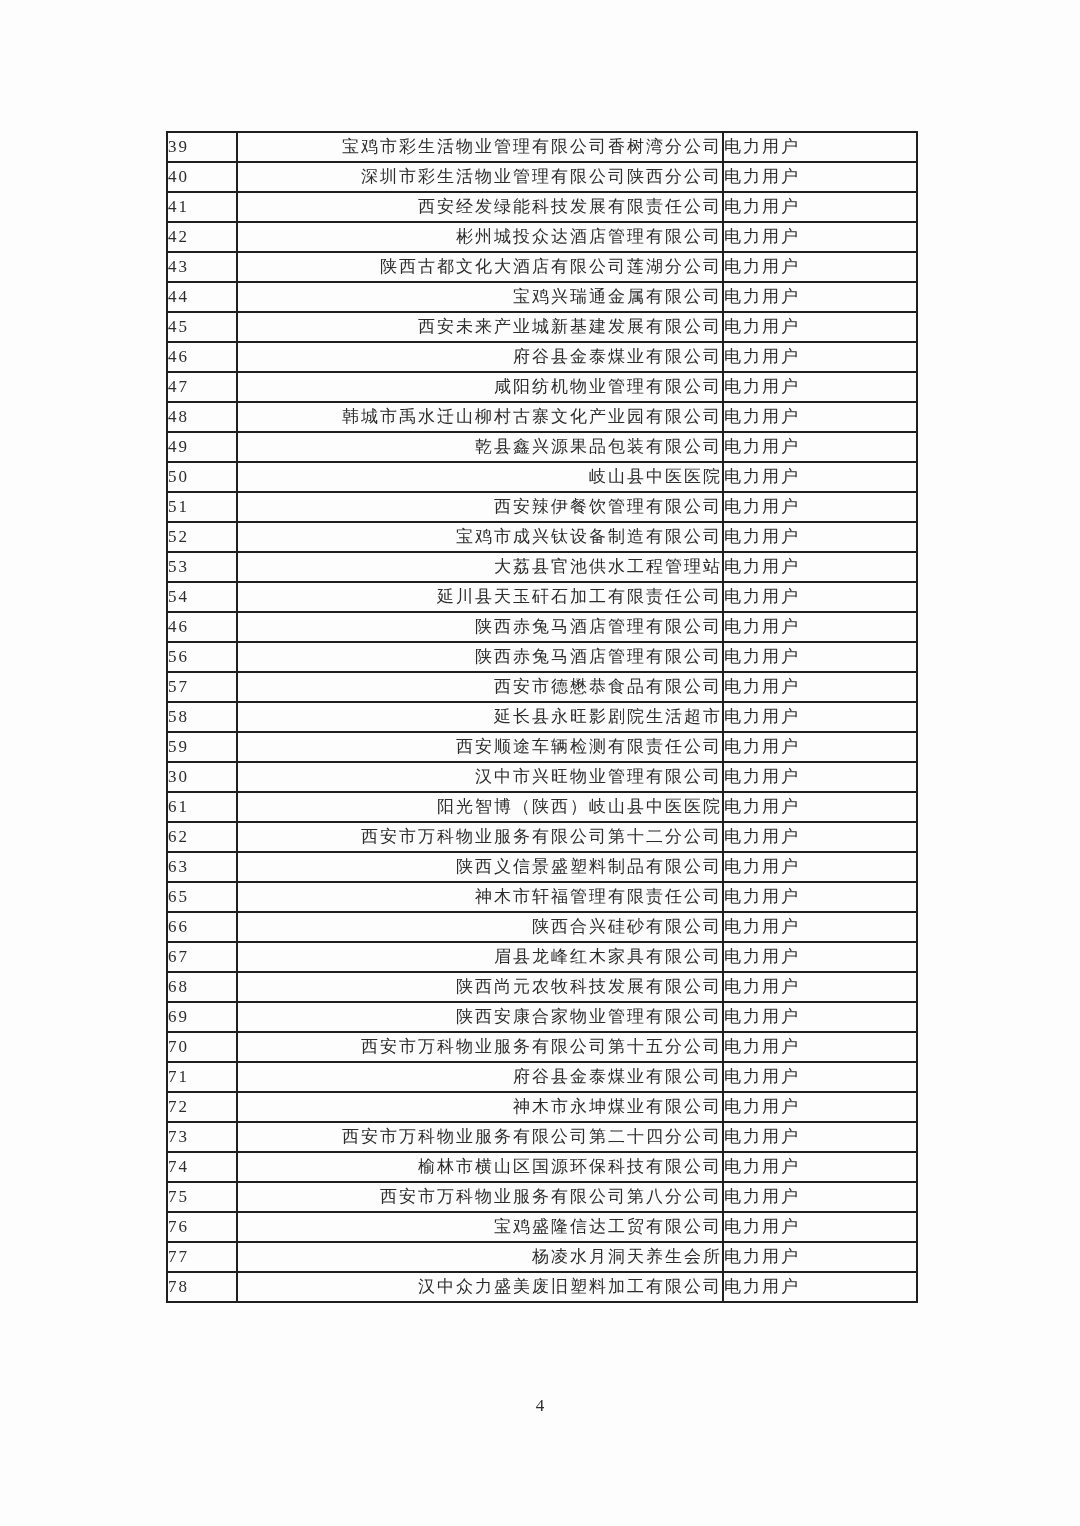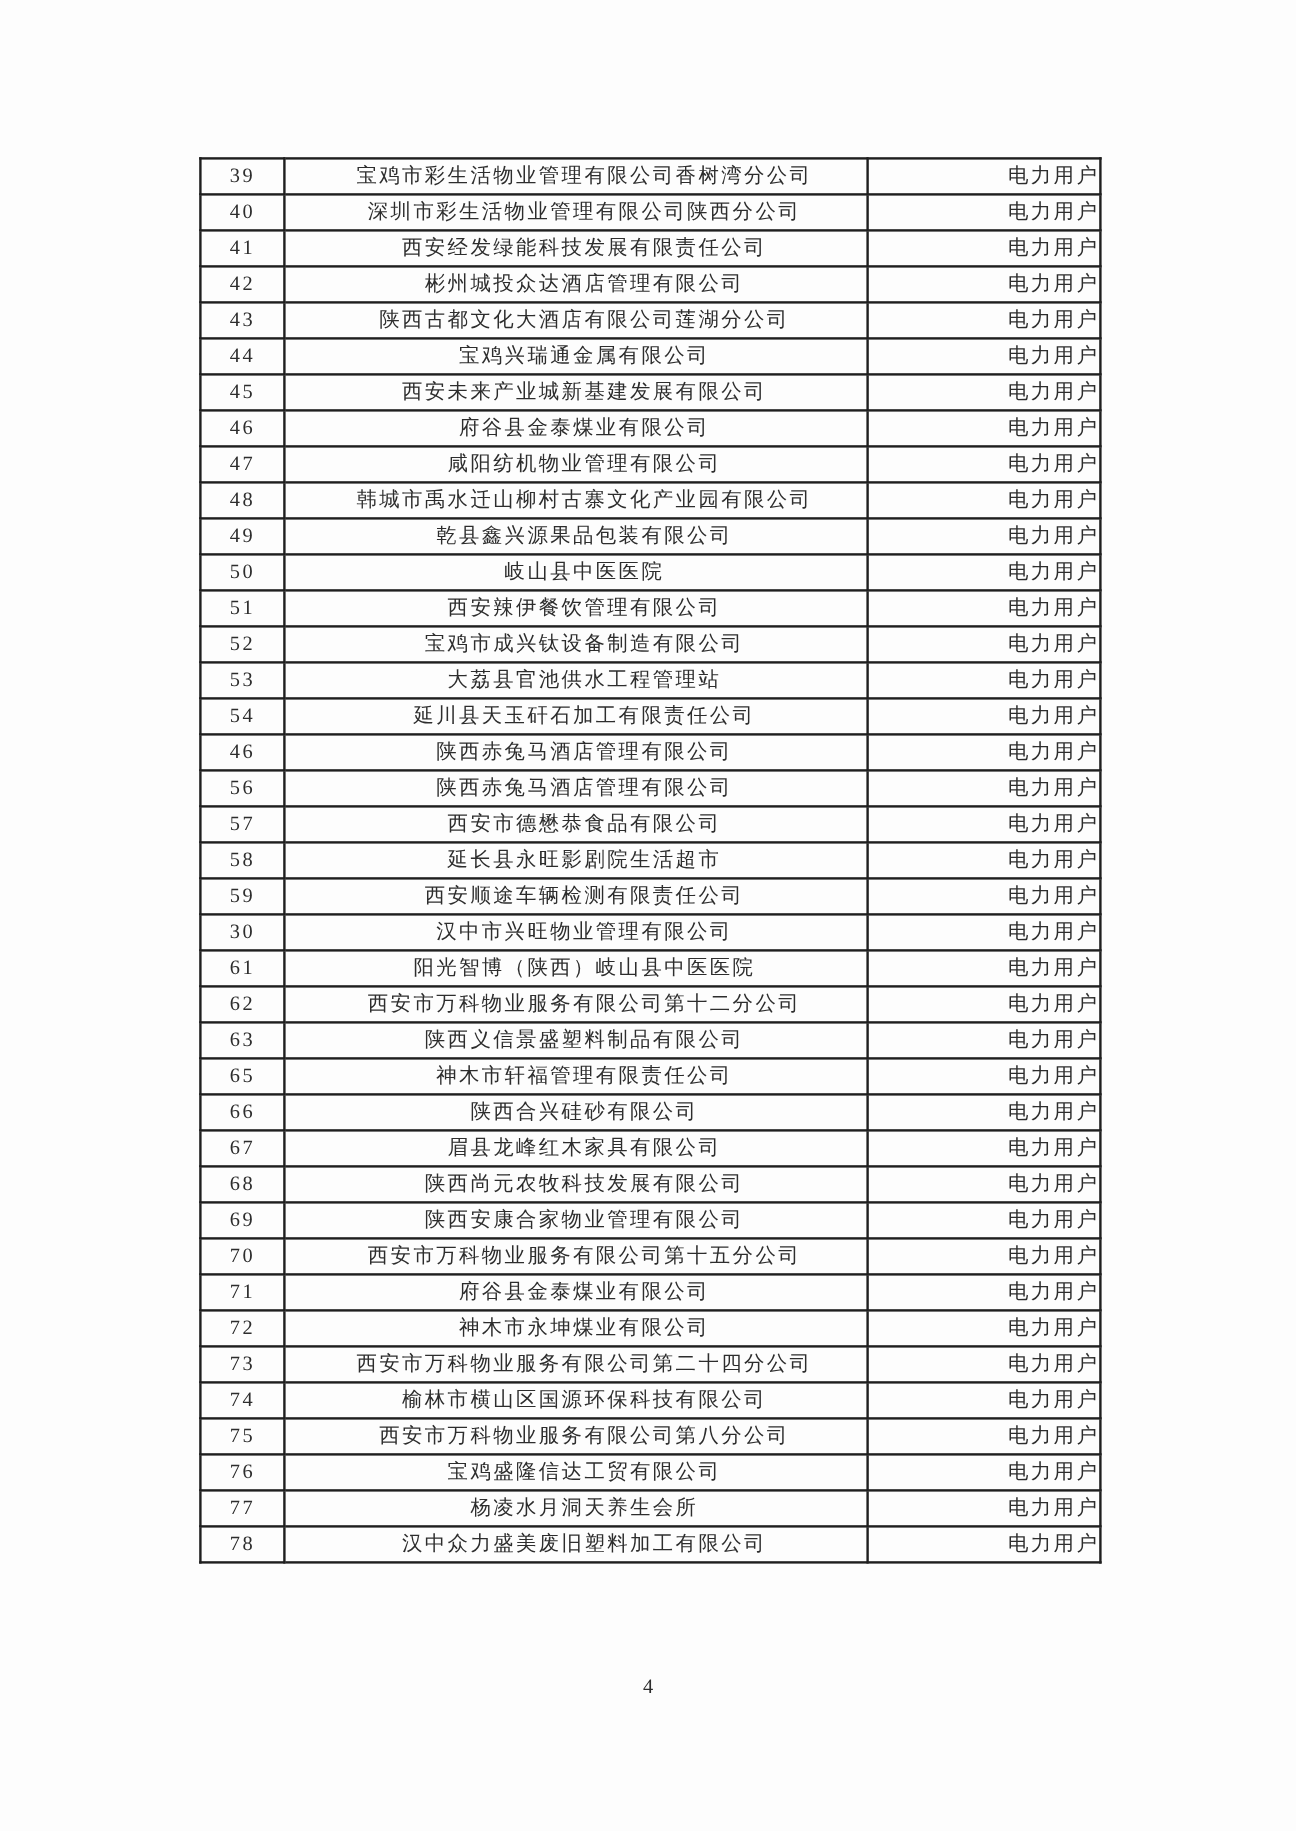--- a/index.html
+++ b/index.html
@@ -27,32 +27,32 @@
     font-size: 17px;
     line-height: 28px;
     color: #2d2d2d;
     letter-spacing: 2px;
     overflow: hidden;
     white-space: nowrap;
     padding: 0;
   }
   .cell-no {
     width: 70px;
-    text-align: center;
+    text-align: left;
     letter-spacing: 0;
     margin-top: 36px;
   }
   .cell-name {
     width: 486px;
-    text-align: center;
+    text-align: right;
     padding-left: 14px !important;
   }
   .cell-category {
     width: 194px;
-    text-align: right;
+    text-align: left;
   }
   .page-number {
     position: absolute;
     top: 1396px;
     left: 0;
     width: 1080px;
     text-align: center;
     font-size: 17px;
     color: #2d2d2d;
   }

